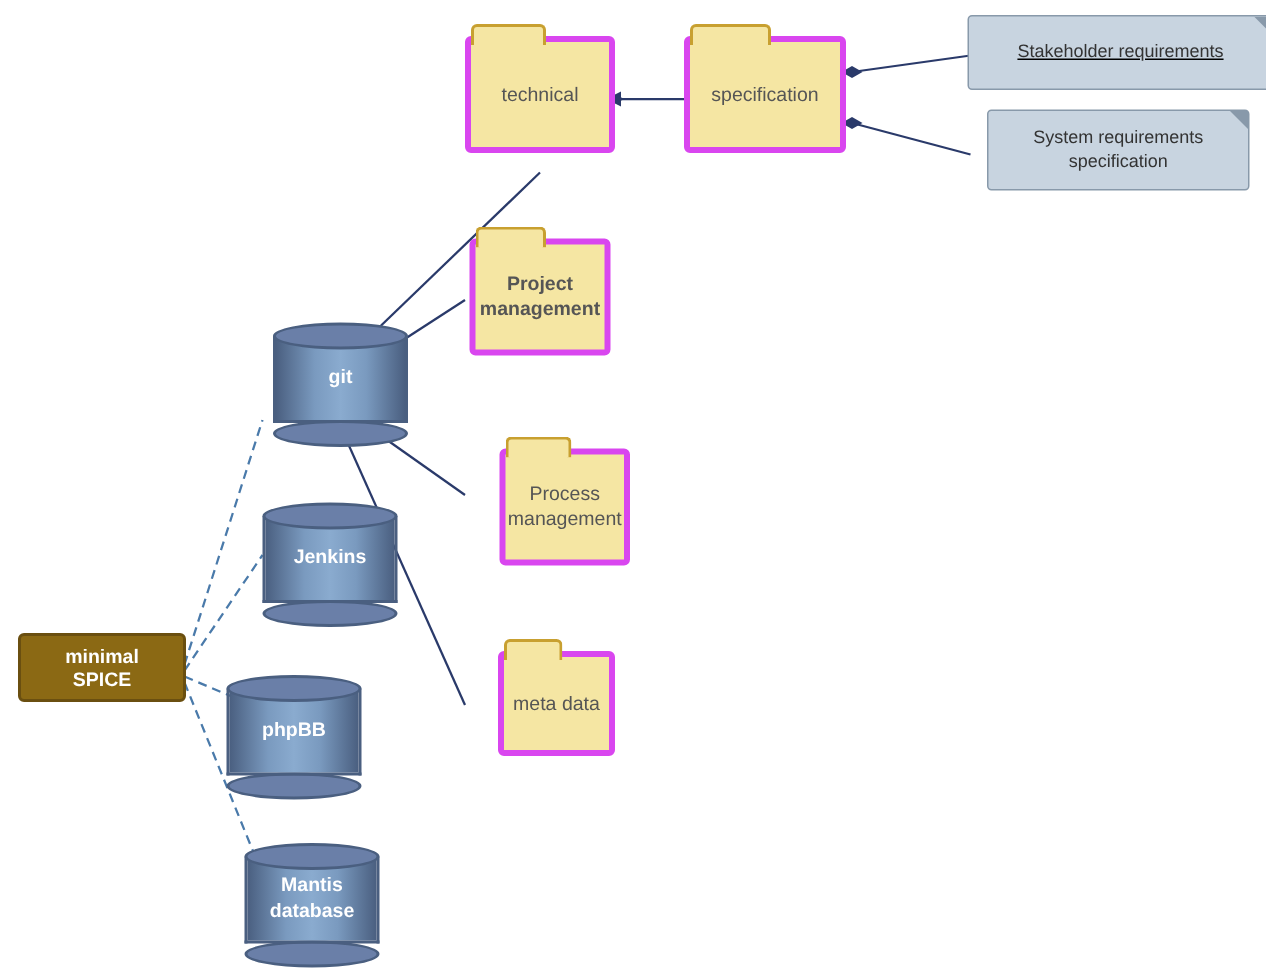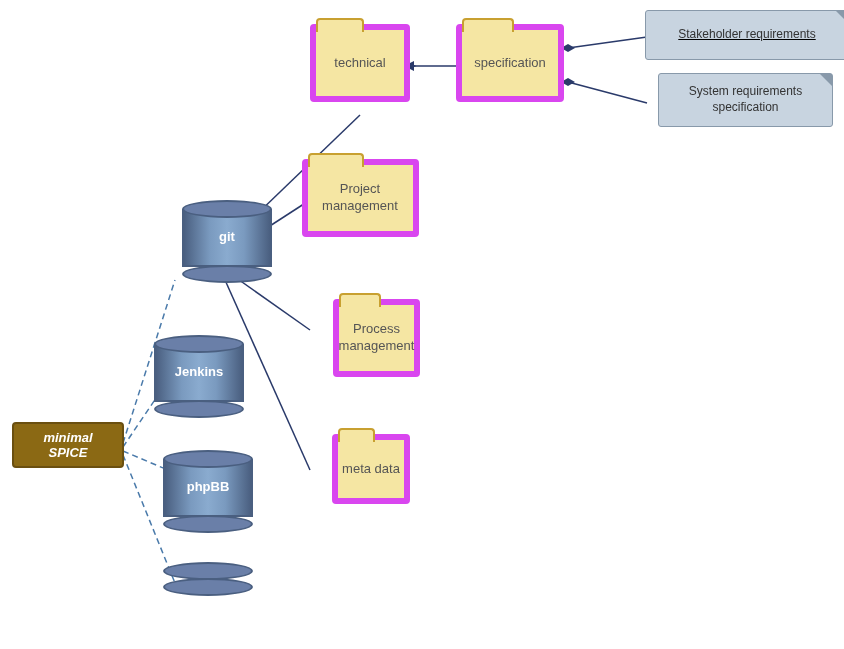--- a/index.html
+++ b/index.html
@@ -27,21 +27,21 @@
 
     
     .folder {
       position: absolute;
       display: flex;
       align-items: center;
       justify-content: center;
     }
     .folder-body {
       background: #f5e6a3;
-      border: 6px solid #d946ef;
+      border: 4px solid #d946ef;
       border-radius: 4px;
       display: flex;
       align-items: center;
       justify-content: center;
       text-align: center;
       position: relative;
     }
     .folder-body::before {
       content: '';
       position: absolute;
@@ -196,21 +196,21 @@
     </div>
   </div>
 
   <div class="folder" style="left:450px; top:18px; width:120px; height:90px;">
     <div class="folder-body" style="width:108px; height:78px;">
       <span class="folder-label">specification</span>
     </div>
   </div>
 
   <div class="folder" style="left:300px; top:153px; width:120px; height:90px;">
-    <div class="folder-body" style="width:117px; height:78px;">
+    <div class="folder-body" style="width:94px; height:78px;font-weight:bold;">
       <span class="folder-label">Project<br>management</span>
     </div>
   </div>
 
   <div class="folder" style="left:300px; top:293px; width:120px; height:90px;">
     <div class="folder-body" style="width:108px; height:78px;margin-left:33px;">
       <span class="folder-label">Process<br>management</span>
     </div>
   </div>
 
@@ -221,46 +221,49 @@
   </div>
 
   <div class="doc-box" style="left:645px; top:10px; width:204px; height:50px;text-decoration:underline;">
     <span class="doc-label">Stakeholder requirements</span>
   </div>
 
   <div class="doc-box" style="left:645px; top:73px; width:175px; height:54px;margin-left:13px;">
     <span class="doc-label">System requirements<br>specification</span>
   </div>
 
-  <div style="position:absolute; left:163px; top:200px;padding-left:19px;">
+  <div style="position:absolute; left:163px; top:215px;padding-left:19px;">
     <div class="cyl-top"></div>
     <div class="cyl-body" style="height:58px;">
       <span class="cyl-label" style="top:50%; transform:translate(-50%,-50%);">git</span>
     </div>
     <div class="cyl-bottom"></div>
   </div>
 
-  <div style="position:absolute; left:154px; top:335px;">
+  <div style="position:absolute; left:175px; top:335px;">
     <div class="cyl-top"></div>
     <div class="cyl-body" style="height:58px;">
       <span class="cyl-label" style="top:50%; transform:translate(-50%,-50%);">Jenkins</span>
     </div>
     <div class="cyl-bottom"></div>
   </div>
 
-  <div style="position:absolute; left:163px; top:450px;">
+  <div style="position:absolute; left:151px; top:450px;">
     <div class="cyl-top"></div>
     <div class="cyl-body" style="height:58px;">
       <span class="cyl-label" style="top:50%; transform:translate(-50%,-50%);">phpBB</span>
     </div>
     <div class="cyl-bottom"></div>
   </div>
 
   <div style="position:absolute; left:163px; top:562px;">
     <div class="cyl-top"></div>
-    <div class="cyl-bottom"></div>
-  </div>
-
-  <div class="spice-box" style="left:12px; top:422px; width:112px; height:46px;font-style:italic;">
+    <div class="cyl-body" style="height:58px;">
+      <span class="cyl-label" style="top:50%; transform:translate(-50%,-50%);">Mantis<br>database</span>
+    </div>
+    <div class="cyl-bottom"></div>
+  </div>
+
+  <div class="spice-box" style="left:12px; top:422px; width:112px; height:46px;">
     <span class="spice-label">minimal SPICE</span>
   </div>
 
 </div>
 
 </body></html>

